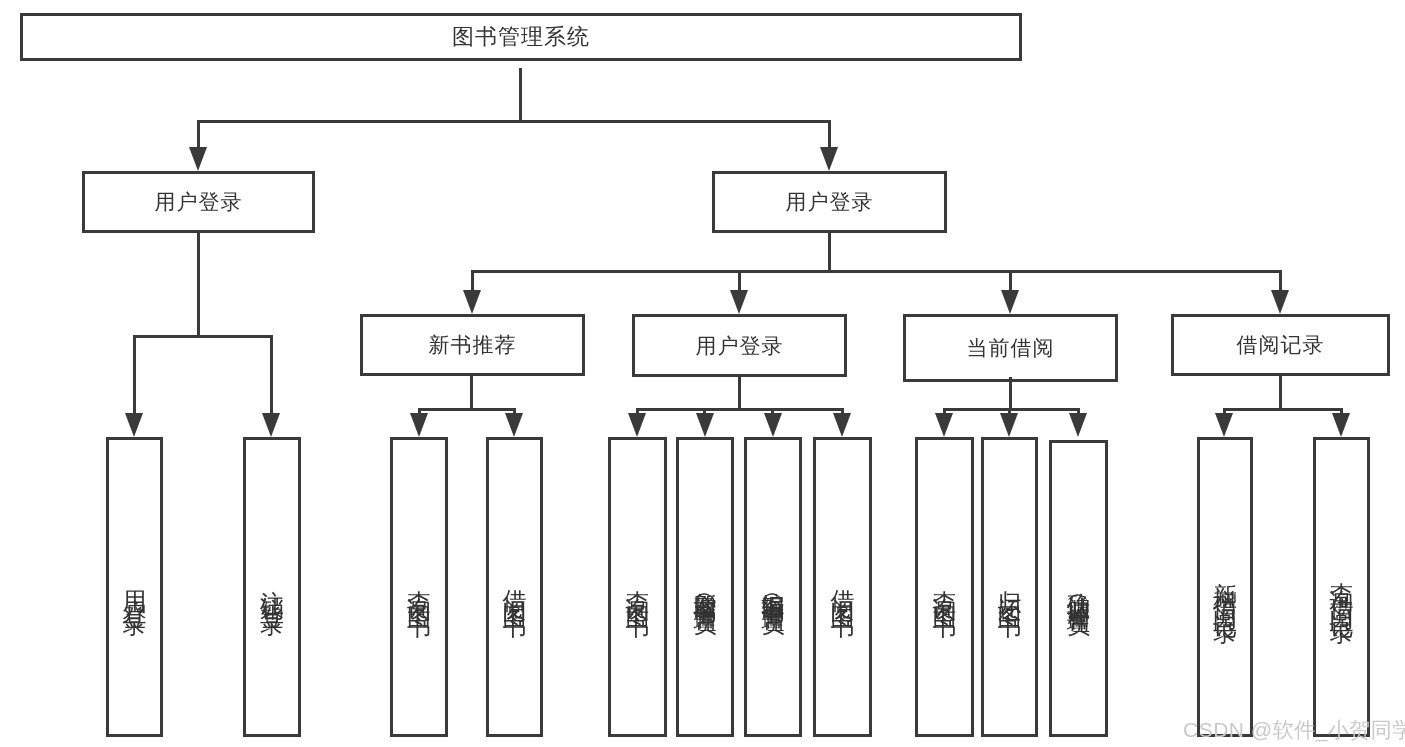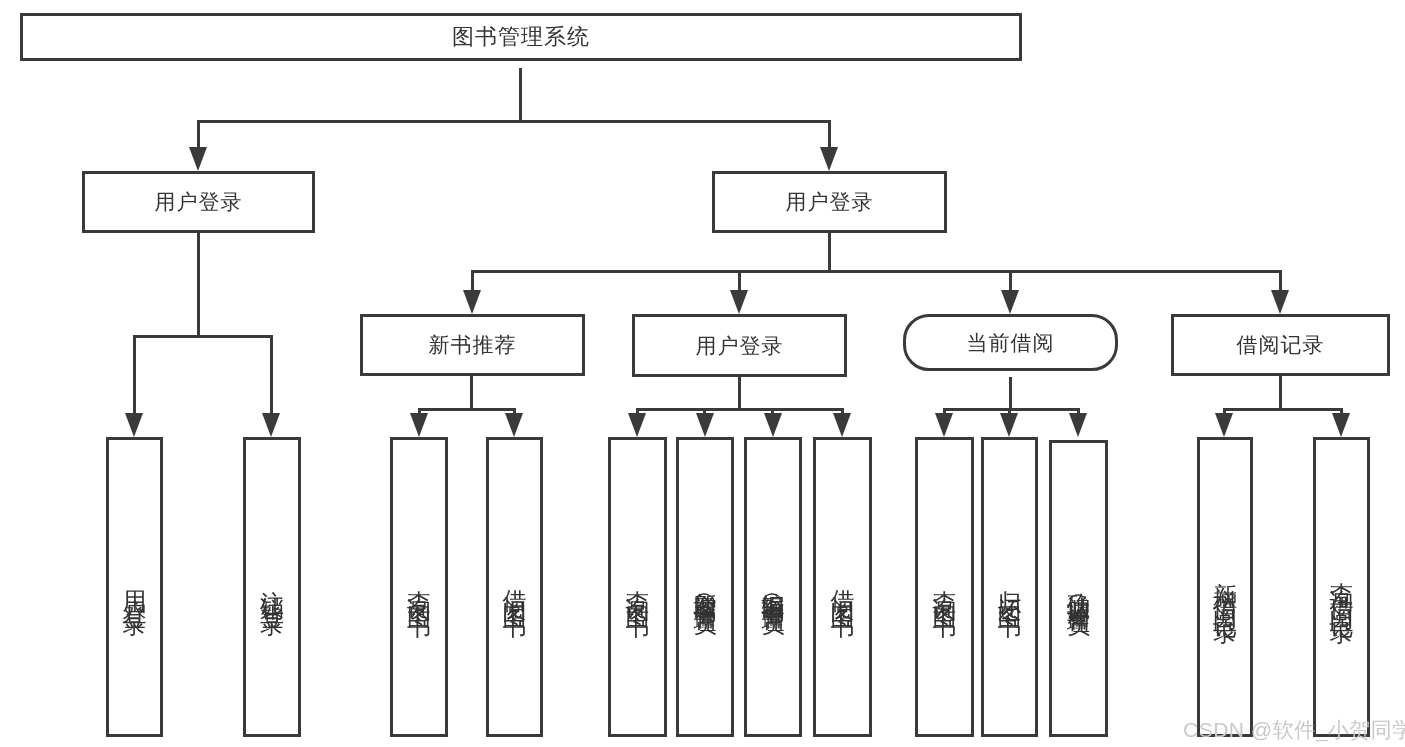--- a/index.html
+++ b/index.html
@@ -104,21 +104,21 @@
   <div class="arrow" style="left:463px;top:290px;"></div>
   <div class="lv" style="left:738px;top:270px;height:22px;"></div>
   <div class="arrow" style="left:730px;top:290px;"></div>
   <div class="lv" style="left:1009px;top:270px;height:22px;"></div>
   <div class="arrow" style="left:1001px;top:290px;"></div>
   <div class="lv" style="left:1279px;top:270px;height:22px;"></div>
   <div class="arrow" style="left:1271px;top:290px;"></div>
 
   <div class="hnode" style="left:360px;top:314px;width:225px;height:62px;">新书推荐</div>
   <div class="hnode" style="left:632px;top:314px;width:215px;height:63px;">用户登录</div>
-  <div class="hnode" style="left:903px;top:314px;width:215px;height:57px;border-radius:26px;">当前借阅</div>
+  <div class="hnode" style="left:903px;top:314px;width:215px;height:68px;">当前借阅</div>
   <div class="hnode" style="left:1171px;top:314px;width:219px;height:62px;">借阅记录</div>
 
   <div class="lv" style="left:470px;top:376px;height:34px;"></div>
   <div class="lh" style="left:418px;top:408px;width:98px;"></div>
   <div class="lv" style="left:418px;top:408px;height:8px;"></div>
   <div class="arrow" style="left:410px;top:413px;"></div>
   <div class="lv" style="left:513px;top:408px;height:8px;"></div>
   <div class="arrow" style="left:505px;top:413px;"></div>
 
   <div class="lv" style="left:738px;top:377px;height:33px;"></div>

